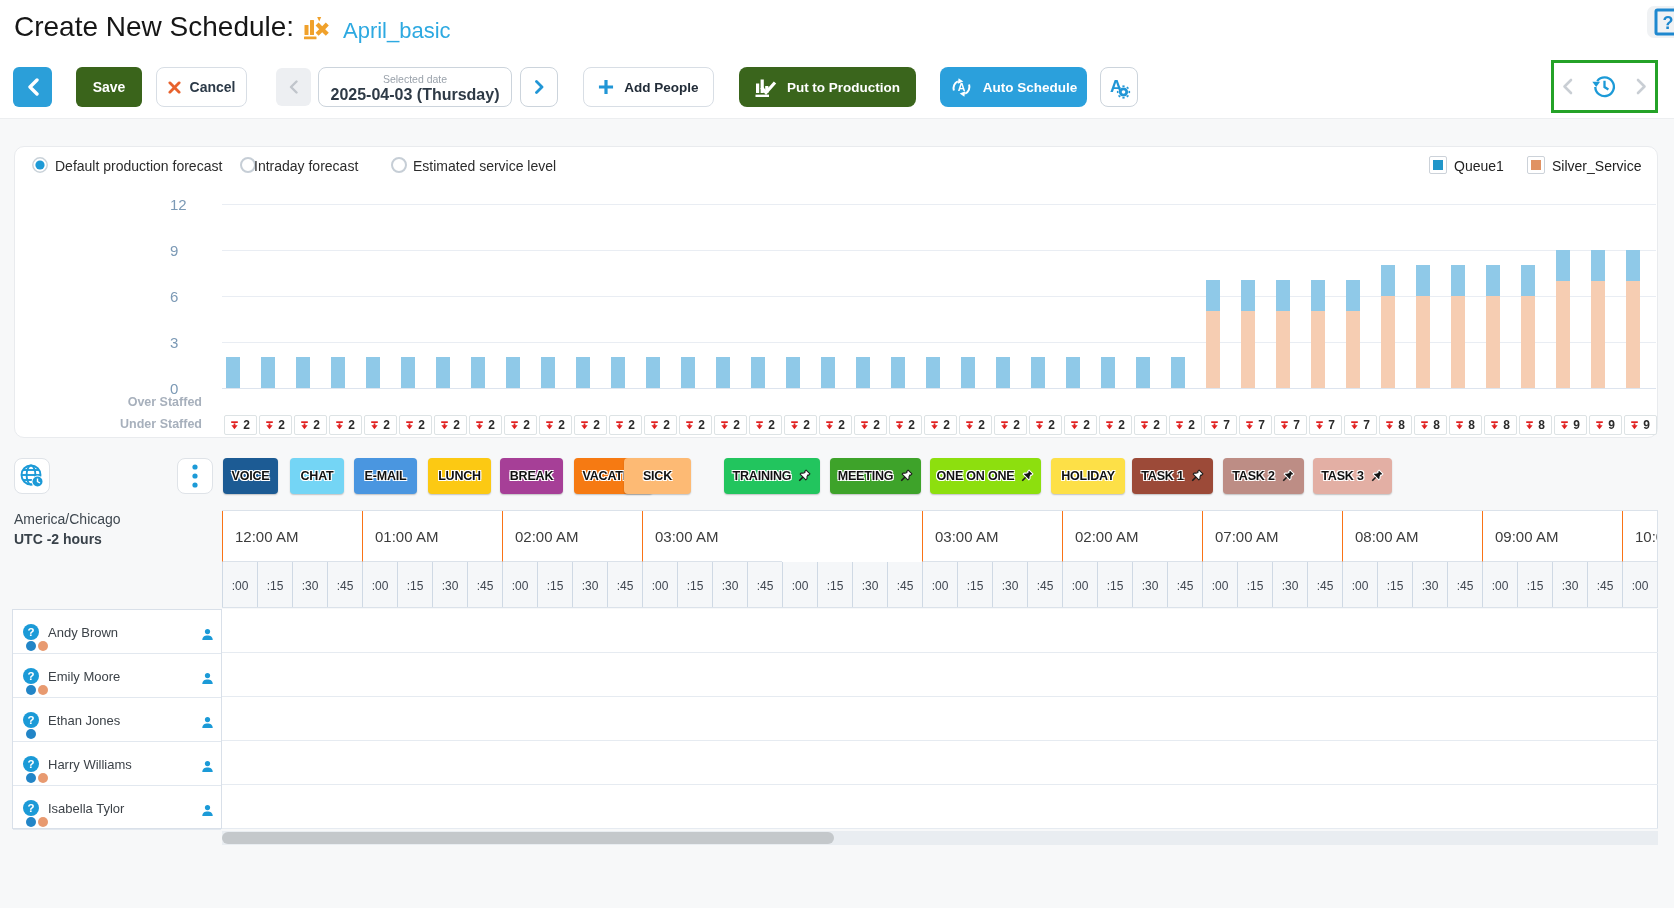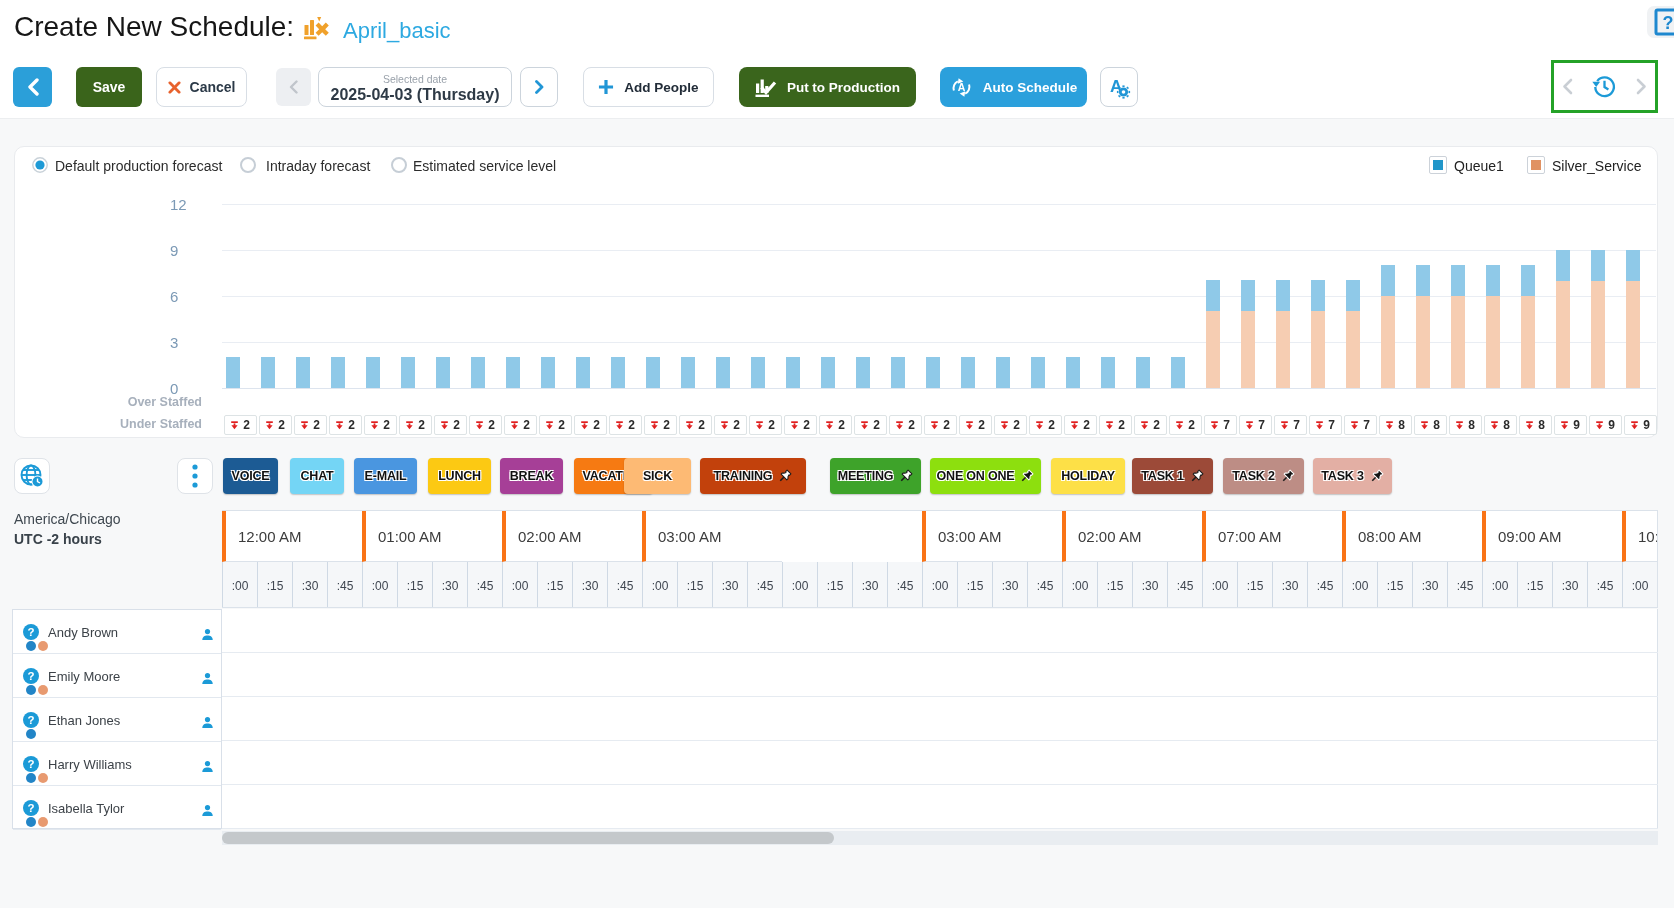--- a/index.html
+++ b/index.html
@@ -42,21 +42,21 @@
 
 
 .sqbtn { position:absolute; top:458px; width:36px; height:36px; background:#fff; border:1px solid #dfe3e8; border-radius:8px; display:flex; align-items:center; justify-content:center; }
 .chip { position:absolute; top:458px; height:36px; border-radius:4px; display:flex; align-items:center; justify-content:center; gap:5px; box-shadow:0 1px 1.5px rgba(0,0,0,0.22); }
 .chip span { font-size:12.5px; font-weight:700; color:#111; letter-spacing:-0.2px;
   text-shadow:-1px -1px 0 #fff, 1px -1px 0 #fff, -1px 1px 0 #fff, 1px 1px 0 #fff; white-space:nowrap; }
 #tz1 { position:absolute; left:14px; top:511px; font-size:14px; color:#3f4850; }
 #tz2 { position:absolute; left:14px; top:531px; font-size:14px; font-weight:700; color:#39424a; }
 
 #thead { position:absolute; left:222px; top:510px; width:1436px; height:98px; background:#fff; border-top:1px solid #dbe2ea; border-right:1px solid #dbe2ea; border-bottom:1px solid #dbe2ea; overflow:hidden; }
-.hcell { position:absolute; top:0; width:140px; height:51px; border-left:4px solid #f97316; border-bottom:1px solid #dbe2ea; font-size:15px; color:#3c3c3c; display:flex; align-items:center; padding-left:12px; background:#fff; }
+.hcell { position:absolute; top:0; width:140px; height:51px; border-left:1px solid #f97316; border-bottom:1px solid #dbe2ea; font-size:15px; color:#3c3c3c; display:flex; align-items:center; padding-left:12px; background:#fff; }
 .scell { position:absolute; top:51px; width:35px; height:47px; border-left:1px solid #cfd9e4; display:flex; align-items:center; justify-content:center; font-size:12px; color:#3f4650; background:#f5f7f9; }
 
 #epanel { position:absolute; left:12px; top:609px; width:210px; height:220px; background:#fff; border:1px solid #d9e0e9; }
 .erow { position:absolute; left:0; width:208px; height:44px; border-bottom:1px solid #e2e8ef; }
 .qmark { position:absolute; left:10px; top:14px; width:16px; height:16px; background:#1b9ad7; color:#fff; border-radius:50%; font-size:11.5px; font-weight:700; display:flex; align-items:center; justify-content:center; }
 .ename { position:absolute; left:35px; top:15px; font-size:13px; color:#3c4248; }
 .picon { position:absolute; left:188px; top:17px; }
 .dots { position:absolute; left:13px; top:31px; display:flex; gap:2px; }
 .dot { width:10px; height:10px; border-radius:50%; display:inline-block; }
 #egrid { position:absolute; left:222px; top:609px; width:1436px; height:220px; background:#fff; border-right:1px solid #dbe2ea; }
@@ -168,21 +168,21 @@
     </svg>
 </div>
 
 <div id="card"></div>
 <div class="radio" style="left:32px"><svg width="16" height="16" viewBox="0 0 16 16">
       <circle cx="8" cy="8" r="7.2" fill="#fff" stroke="#c9d2d9" stroke-width="1.4"></circle>
       <circle cx="8" cy="8" r="4.6" fill="#1e9ad6"></circle>
     </svg></div>
 <div class="rlab" style="left:55px">Default production forecast</div>
 <div class="radio off" style="left:240px"></div>
-<div class="rlab" style="left:266px">Intraday forecast</div>
+<div class="rlab" style="left:254px">Intraday forecast</div>
 <div class="radio off" style="left:391px"></div>
 <div class="rlab" style="left:413px">Estimated service level</div>
 
 <div class="abs" style="left:1429px;top:156px;width:18px;height:18px;border:1px solid #ccd2d9;background:#fff;border-radius:2px">
     <div style="position:absolute;left:3px;top:3px;width:10px;height:10px;background:#2196c9"></div>
   </div>
 <div class="abs" style="left:1454px;top:158px;font-size:14px;color:#222">Queue1</div>
 <div class="abs" style="left:1527px;top:156px;width:18px;height:18px;border:1px solid #ccd2d9;background:#fff;border-radius:2px">
     <div style="position:absolute;left:3px;top:3px;width:10px;height:10px;background:#e09263"></div>
   </div>
@@ -620,21 +620,21 @@
   </div>
 <div class="chip" style="left:500px;width:63px;background:#a63f97">
     <span>BREAK</span>
   </div>
 <div class="chip" style="left:574px;width:79px;background:#f67a12">
     <span>VACATION</span>
   </div>
 <div class="chip" style="left:624px;width:67px;background:#fdba74">
     <span>SICK</span>
   </div>
-<div class="chip" style="left:700px;width:106px;background:#c2410c">
+<div class="chip" style="left:724px;width:96px;background:#22c55e">
     <span>TRAINING</span>
     <svg class="pin" width="15" height="15" viewBox="0 0 16 16">
       <g transform="rotate(45 8 8)">
         <path d="M8 8.8 L8 14.4" stroke="#1a1a1a" stroke-width="1.7"></path>
         <path d="M5.1 1.2 L10.9 1.2 L10.9 3.4 L10.1 3.4 C10.1 5.2 11.1 6.2 12.3 7 L12.3 8.8 L3.7 8.8 L3.7 7 C4.9 6.2 5.9 5.2 5.9 3.4 L5.1 3.4 Z" fill="#ffffff" stroke="#1a1a1a" stroke-width="1.1" stroke-linejoin="round"></path>
       </g>
     </svg>
   </div>
 <div class="chip" style="left:830px;width:91px;background:#3ea32a">
     <span>MEETING</span>

